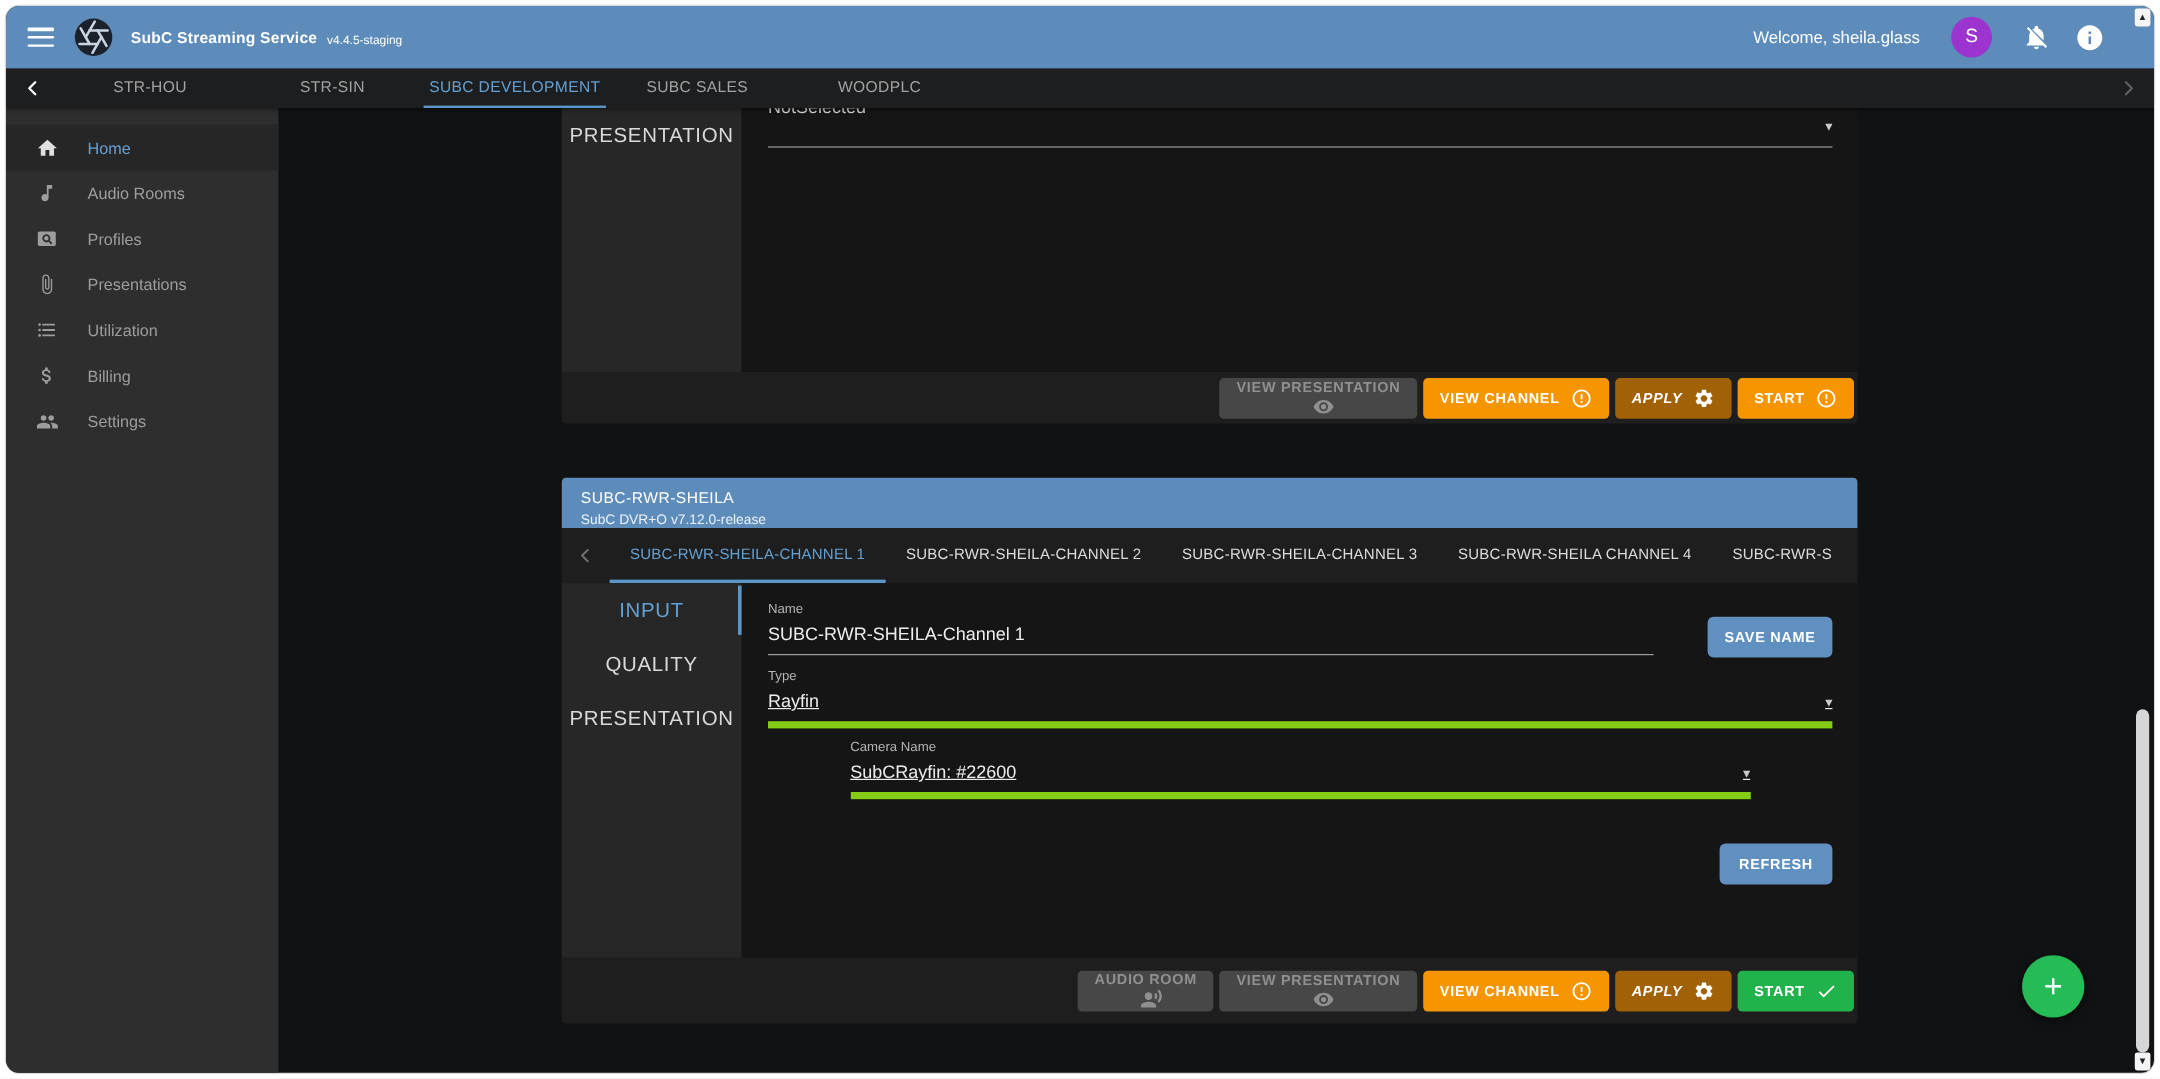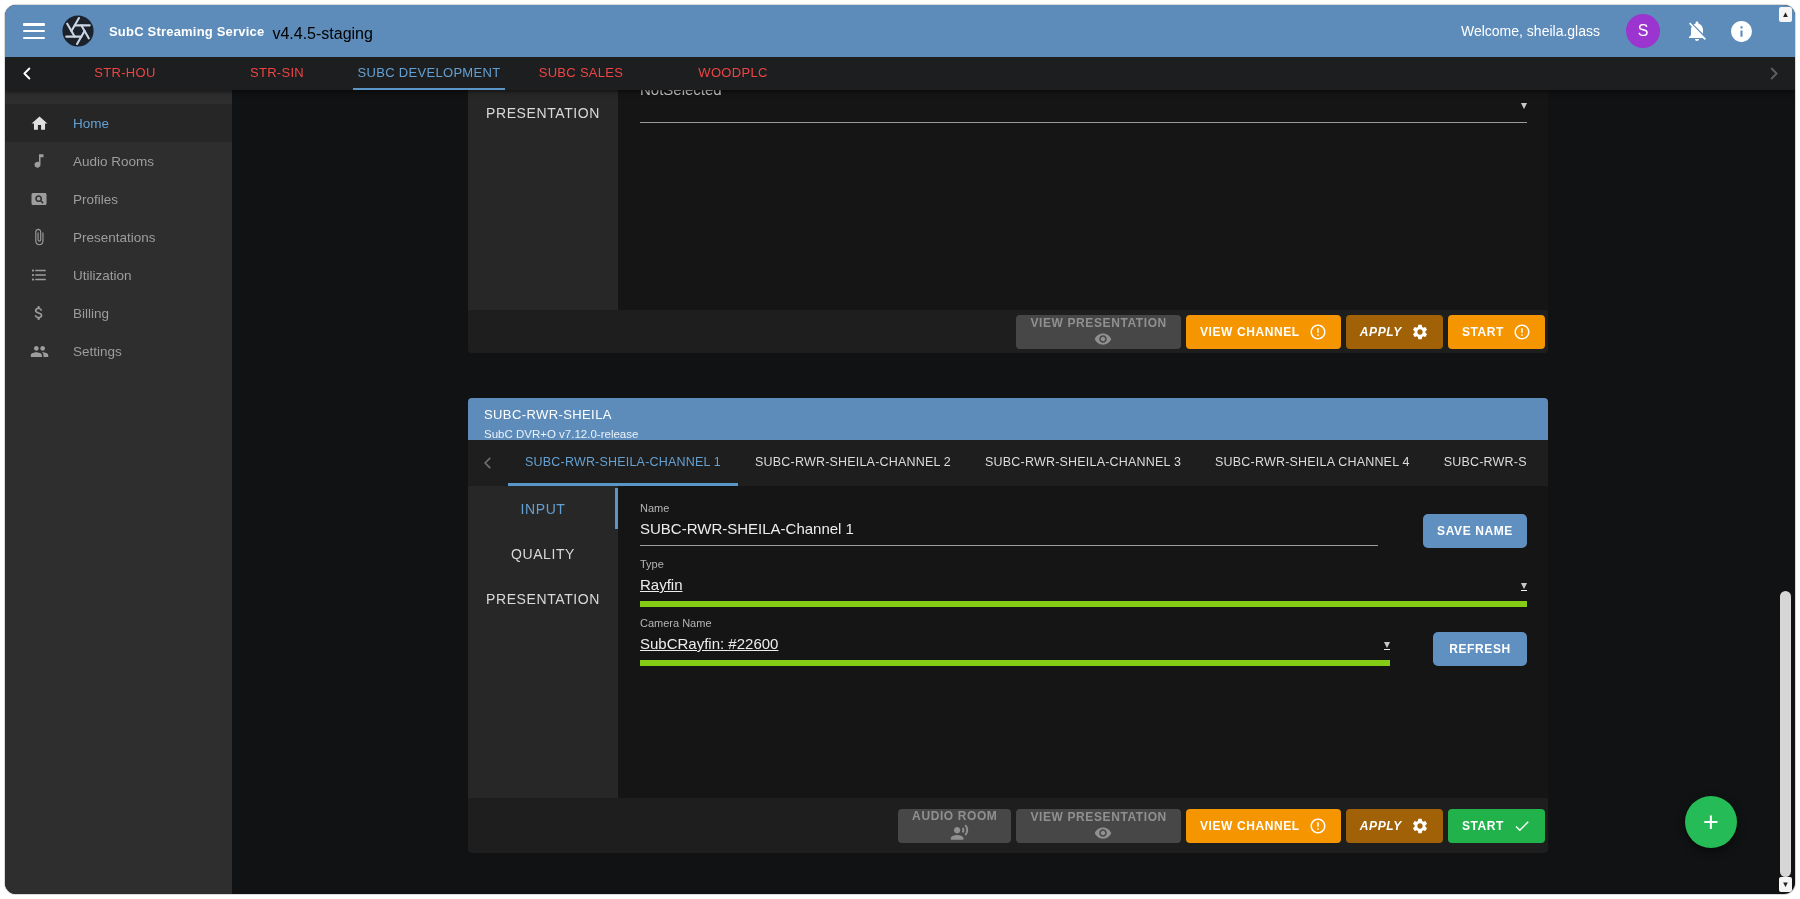--- a/index.html
+++ b/index.html
@@ -5,31 +5,31 @@
   * { box-sizing: border-box; margin: 0; padding: 0; }
   html,body { width:1800px; height:899px; background:#ffffff; font-family:"Liberation Sans", sans-serif; }
   .app { position:absolute; inset:5px; background:#111213; border-radius:11px; overflow:hidden; box-shadow:0 0 0 1px #d9d9d9; }
 
   
   .appbar { position:absolute; left:0; top:0; width:100%; height:52px; background:#5d8cba; display:flex; align-items:center; padding:0 41px 0 18px; z-index:30; }
   .hamburger { width:22px; height:16px; display:flex; flex-direction:column; justify-content:space-between; cursor:pointer; }
   .hamburger span { display:block; height:2.5px; background:#fff; border-radius:1px; }
   .applogo { margin-left:16px; }
   .apptitle { color:#fff; font-size:13px; font-weight:700; margin-left:14px; letter-spacing:0.2px; }
-  .appversion { color:#000000; font-size:16px; margin-left:8px; margin-top:6px; }
+  .appversion { color:#ffffff; font-size:10px; margin-left:8px; margin-top:6px; }
   .appbar .spacer { flex:1; }
   .welcome { color:#fff; font-size:14px; margin-right:26px; }
   .avatar { width:34px; height:34px; border-radius:50%; background:#9c34cf; color:#fff; display:flex; align-items:center; justify-content:center; font-size:16px; margin-right:24px; cursor:pointer; }
   .iconbtn { width:26px; height:26px; display:flex; align-items:center; justify-content:center; cursor:pointer; margin-right:18px; }
   .iconbtn:last-child { margin-right:0; }
 
   
   .orgbar { position:absolute; left:0; top:52px; width:100%; height:33px; background:#1d1e1f; display:flex; align-items:stretch; z-index:25; box-shadow:0 2px 4px rgba(0,0,0,0.5); }
   .orgbar .nav-chev { width:44px; display:flex; align-items:center; justify-content:center; cursor:pointer; }
-  .orgtab { width:152px; display:flex; align-items:center; justify-content:center; font-size:13px; letter-spacing:0.3px; color:#ef4444; cursor:pointer; border-bottom:2.5px solid transparent; }
+  .orgtab { width:152px; display:flex; align-items:center; justify-content:center; font-size:13px; letter-spacing:0.3px; color:#a3a3a3; cursor:pointer; border-bottom:2.5px solid transparent; }
   .orgtab.active { color:#64a0d2; border-bottom-color:#5b96c8; }
   .orgbar .spacer { flex:1; }
   .orgbar .nav-chev.right { color:#5f5f5f; }
 
   
   .sidebar { position:absolute; left:0; top:85px; bottom:0; width:227px; background:#2e2e2e; z-index:20; padding-top:14px; }
   .sideitem { height:38px; display:flex; align-items:center; padding-left:24px; cursor:pointer; color:#9d9d9d; }
   .sideitem .sicon { width:20px; height:20px; margin-right:24px; display:flex; align-items:center; justify-content:center; }
   .sideitem .slabel { font-size:13.5px;text-align:right; }
   .sideitem.active { background:#262626; color:#cfcfcf; }
@@ -37,21 +37,21 @@
 
   
   .card { position:absolute; left:463px; width:1080px; background:#1e1e1e; border-radius:4px; display:flex; flex-direction:column; overflow:hidden; z-index:10; }
   .card-top { top:85px; height:263px; border-top-left-radius:0; border-top-right-radius:0; }
   .card-bottom { top:393px; height:455px; }
 
   .vbody { display:flex; }
   .card-top .vbody { height:220px; }
   .card-bottom .vbody { height:312px; }
   .vtabs { width:150px; background:#272727; flex:none; }
-  .vtab { height:45px; display:flex; align-items:center; justify-content:center; font-size:14px; letter-spacing:0.6px; color:#d9d9d9; cursor:pointer; position:relative; }
+  .vtab { height:45px; display:flex; align-items:center; justify-content:center; font-size:17px; letter-spacing:0.6px; color:#d9d9d9; cursor:pointer; position:relative; }
   .vtab.active { color:#64a0d2; }
   .vtab.active::after { content:""; position:absolute; right:0; top:2px; bottom:2px; width:3px; background:#5b96c8; }
   .panel { flex:1; background:#151515; padding:0 21px 0 22px; overflow:hidden; }
 
   .cardfooter { flex:1; display:flex; align-items:center; justify-content:flex-end; gap:5px; padding-right:3px; }
 
   
   .devheader { height:42px; background:#5d8cba; padding:9px 0 0 16px; flex:none; }
   .devtitle { color:#fff; font-size:13px; letter-spacing:0.4px; }
   .devsub { color:#eaf1f8; font-size:11.5px; margin-top:6px; }
@@ -69,21 +69,21 @@
   .fblock { display:flex; flex-direction:column; }
   .flabel { color:#b5b5b5; font-size:11px; margin-bottom:3px; }
   .fvalue { color:#ededed; font-size:15px; padding:3px 0 8px 0; border-bottom:1px solid #9e9e9e; background:transparent; border-top:none; border-left:none; border-right:none; outline:none; font-family:"Liberation Sans", sans-serif; width:100%; }
   .selectline { display:flex; align-items:center; color:#ededed; font-size:15px; padding:3px 0 8px 0; border-bottom:6px solid #84cc16; cursor:pointer;text-decoration:underline; }
   .selectline .ddarrow { margin-left:auto; color:#c9c9c9; font-size:12px; }
 
   .row-name { margin-top:14px; }
   .w-name { width:738px; }
   .row-type { margin-top:10px; }
   .w-full { width:100%; }
-  .row-cam { margin-top:10px; }
+  .row-cam { margin-top:10px;flex-direction:column; }
   .w-cam { width:750px; }
 
   
   .clipselect { position:relative; height:33px; border-bottom:1px solid #9a9a9a; overflow:hidden; cursor:pointer; }
   .clipselect .cliptext { position:absolute; left:0; top:-9px; color:#cfcfcf; font-size:15px; }
   .clipselect .ddarrow { position:absolute; right:0; top:8px; color:#c9c9c9; font-size:12px; }
 
   
   .btn { height:34px; border:none; border-radius:4px; display:flex; align-items:center; justify-content:center; font-family:"Liberation Sans", sans-serif; font-size:12px; font-weight:700; letter-spacing:0.6px; color:#fff; padding:0 14px; cursor:pointer; white-space:nowrap; }
   .btn .bicon { margin-left:9px; display:flex; align-items:center; }

